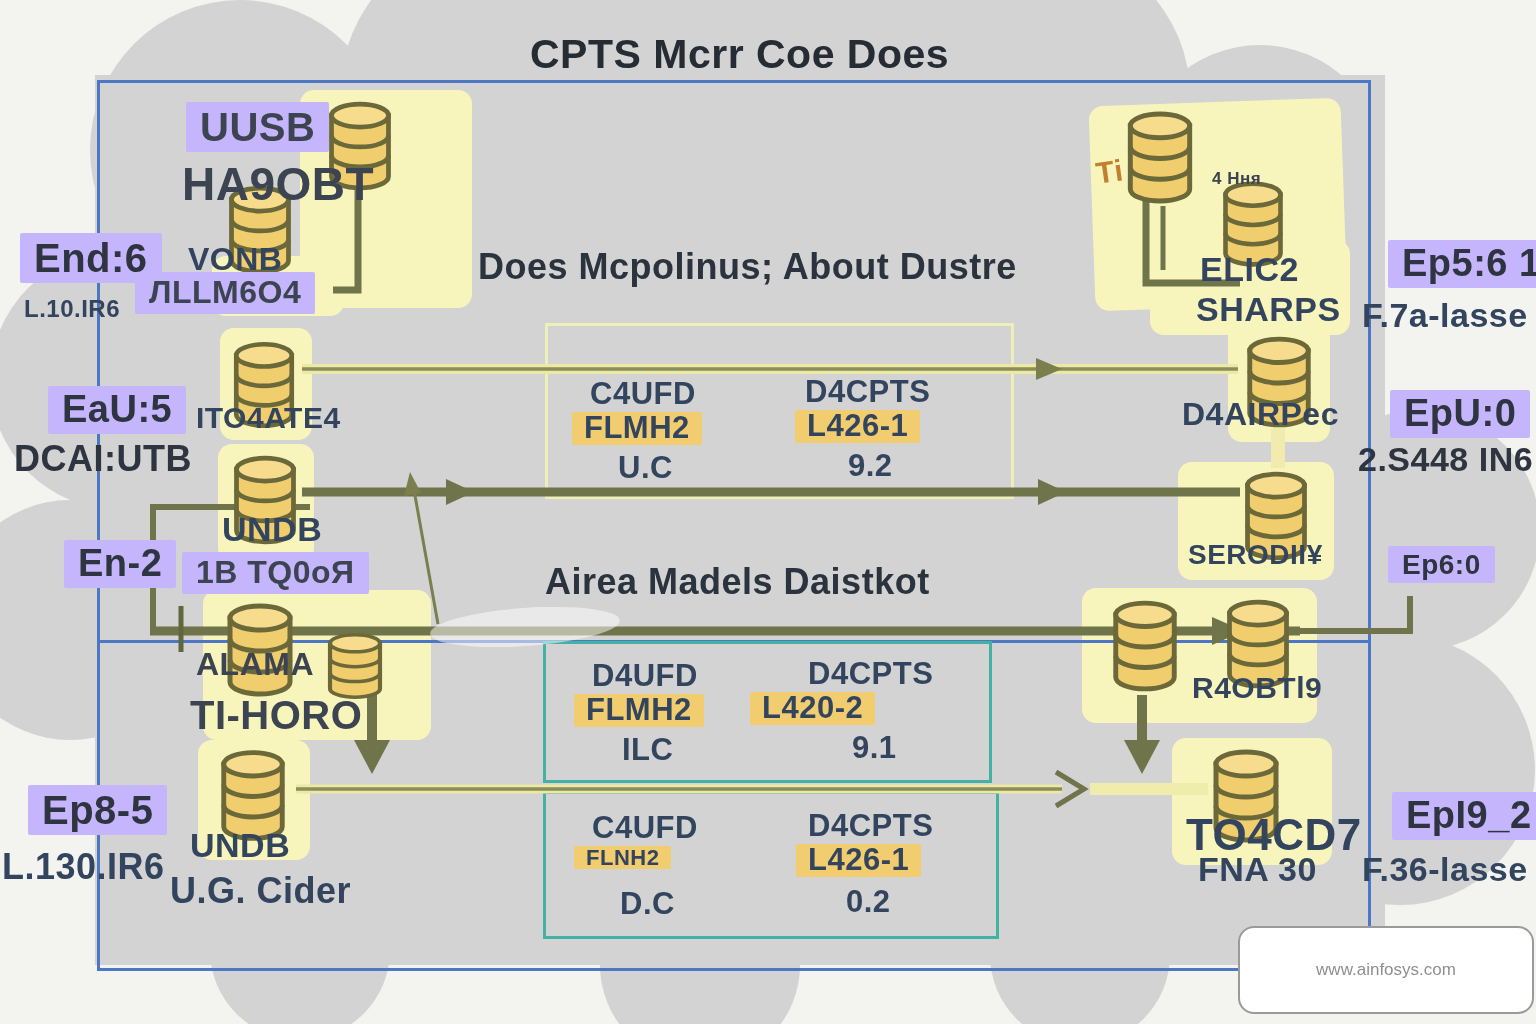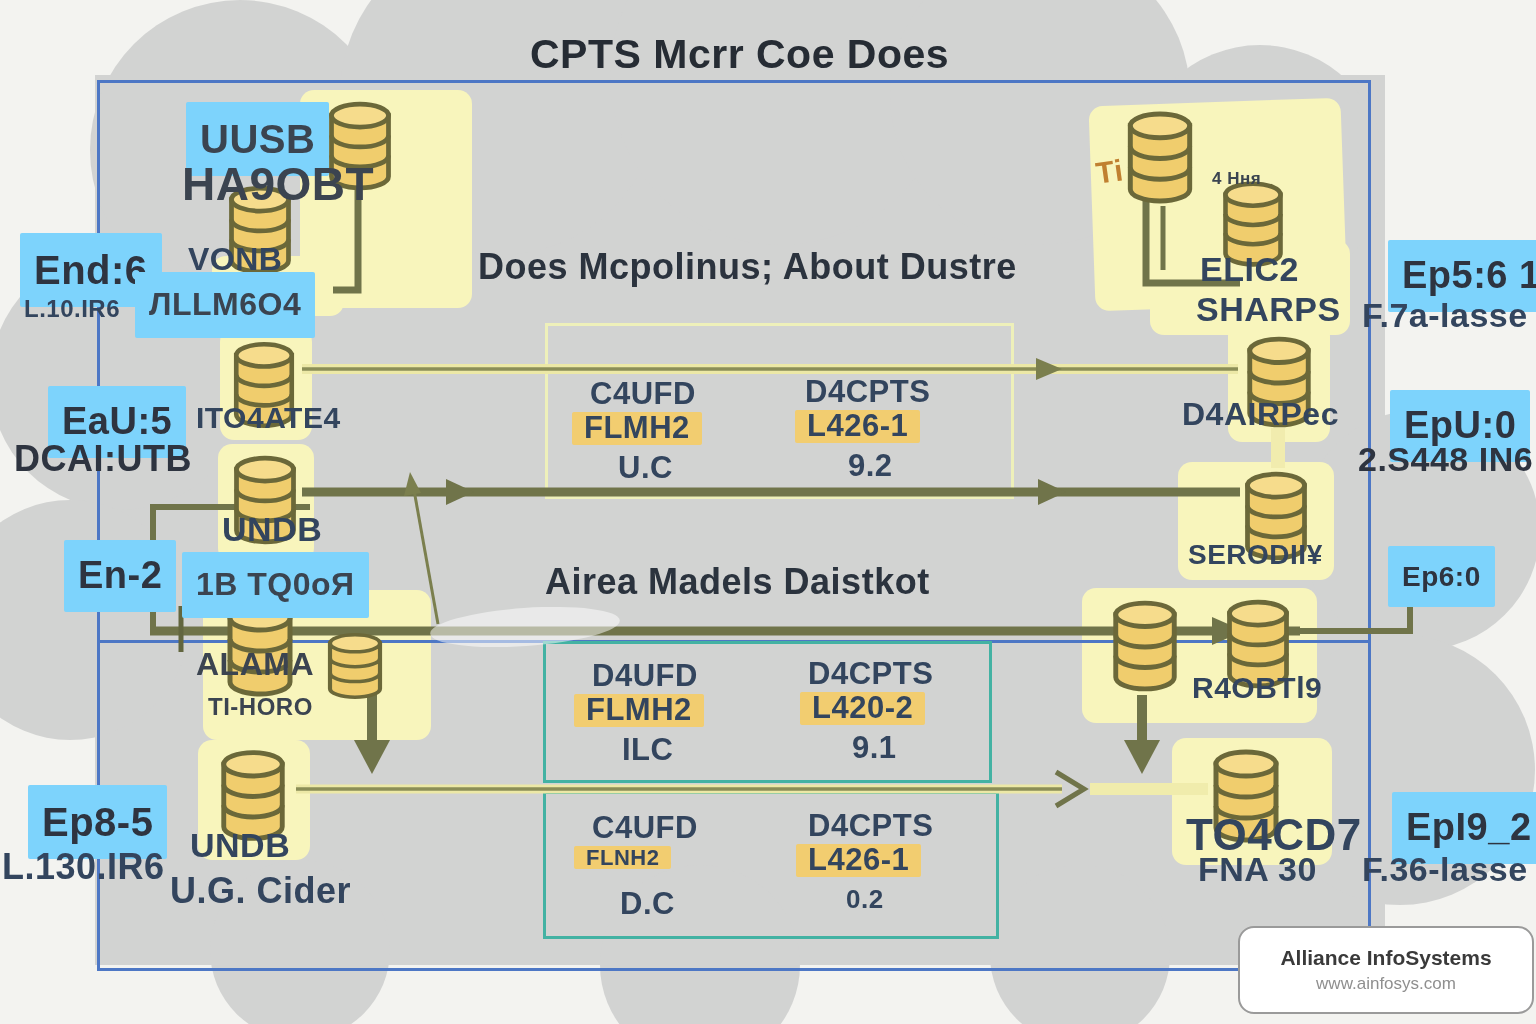--- a/index.html
+++ b/index.html
@@ -1,21 +1,21 @@
 <!DOCTYPE html>
 <html><head>
 <meta charset="utf-8">
 <style>
   html,body{margin:0;padding:0}
   body{width:1536px;height:1024px;overflow:hidden;position:relative;
        font-family:"Liberation Sans",sans-serif;background:#f3f3f0}
   .layer{position:absolute;left:0;top:0}
   .t{position:absolute;font-weight:bold;color:#2e3440;white-space:nowrap;line-height:1.05;letter-spacing:.5px;z-index:6}
   .navy{color:#33455e}
-  .hl{background:#7dd3fc;padding:16px 14px;border-radius:2px}
+  .hl{background:#c4b5fd;padding:4px 14px;border-radius:2px}
   .hl2{background:#f2cd70;padding:0 12px;border-radius:2px}
   .blob{position:absolute;background:#f8f5bc;border-radius:14px;z-index:1}
   .frame{position:absolute;border:3px solid #4d77c5;z-index:2}
   .divider{position:absolute;background:#4d77c5;z-index:2}
   .box{position:absolute;z-index:3}
   .db{position:absolute;z-index:5}
   .conn{z-index:4;pointer-events:none}
   .cloud{z-index:0}
   .wm{position:absolute;left:1238px;top:926px;width:292px;height:84px;background:#fff;
       border:2px solid #9a9a9a;border-radius:16px;z-index:9;text-align:center;
@@ -184,44 +184,43 @@
 <div class="t navy" style="left:196px;top:402px;font-size:30px">ITO4ATE4</div>
 <div class="t navy" style="left:222px;top:512px;font-size:34px">UNDB</div>
 <div class="t hl" style="left:182px;top:552px;font-size:32px;color:#3b4450">1B TQ0оЯ</div>
 <div class="t navy" style="left:1200px;top:252px;font-size:34px">ELIC2</div>
 <div class="t navy" style="left:1196px;top:292px;font-size:34px">SHARPS</div>
 <div class="t" style="left:1096px;top:156px;font-size:30px;color:#c08030;transform:rotate(-8deg)">Ti</div>
 <div class="t" style="left:1212px;top:170px;font-size:17px;color:#3b4450">4 Ння</div>
 <div class="t navy" style="left:1182px;top:398px;font-size:32px">D4AIRPec</div>
 <div class="t navy" style="left:1188px;top:540px;font-size:28px">SERODII¥</div>
 <div class="t" style="left:196px;top:648px;font-size:32px;color:#3b4450">ALAMA</div>
-<div class="t" style="left:208px;top:694px;font-size:24px;color:#3b4450">TI-HORO</div>
+<div class="t" style="left:190px;top:694px;font-size:40px;color:#3b4450">TI-HORO</div>
 <div class="t navy" style="left:1192px;top:672px;font-size:30px">R4OBTl9</div>
 <div class="t navy" style="left:190px;top:828px;font-size:34px">UNDB</div>
 <div class="t navy" style="left:170px;top:872px;font-size:36px">U.G. Cider</div>
 <div class="t navy" style="left:1186px;top:812px;font-size:44px">TO4CD7</div>
 <div class="t navy" style="left:1198px;top:852px;font-size:34px">FNA 30</div>
 
 <div class="t navy" style="left:590px;top:378px;font-size:31px">C4UFD</div>
 <div class="t hl2 navy" style="left:572px;top:412px;font-size:31px">FLMH2</div>
 <div class="t navy" style="left:618px;top:452px;font-size:31px">U.C</div>
 <div class="t navy" style="left:805px;top:376px;font-size:31px">D4CPTS</div>
 <div class="t hl2 navy" style="left:795px;top:410px;font-size:31px">L426-1</div>
 <div class="t navy" style="left:848px;top:450px;font-size:31px">9.2</div>
 
 <div class="t navy" style="left:592px;top:660px;font-size:31px">D4UFD</div>
 <div class="t hl2 navy" style="left:574px;top:694px;font-size:31px">FLMH2</div>
 <div class="t navy" style="left:622px;top:734px;font-size:31px">ILC</div>
 <div class="t navy" style="left:808px;top:658px;font-size:31px">D4CPTS</div>
-<div class="t hl2 navy" style="left:800px;top:692px;font-size:31px">L420-2</div>
+<div class="t hl2 navy" style="left:750px;top:692px;font-size:31px">L420-2</div>
 <div class="t navy" style="left:852px;top:732px;font-size:31px">9.1</div>
 
 <div class="t navy" style="left:592px;top:812px;font-size:31px">C4UFD</div>
 <div class="t hl2 navy" style="left:574px;top:846px;font-size:22px">FLNH2</div>
 <div class="t navy" style="left:620px;top:888px;font-size:31px">D.C</div>
 <div class="t navy" style="left:808px;top:810px;font-size:31px">D4CPTS</div>
 <div class="t hl2 navy" style="left:796px;top:844px;font-size:31px">L426-1</div>
-<div class="t navy" style="left:846px;top:886px;font-size:26px">0.2</div>
+<div class="t navy" style="left:846px;top:886px;font-size:31px">0.2</div>
 
 <div class="wm">
-  <div class="n">Alliance InfoSystems</div>
   <div class="u">www.ainfosys.com</div>
 </div>
 
 </body></html>

